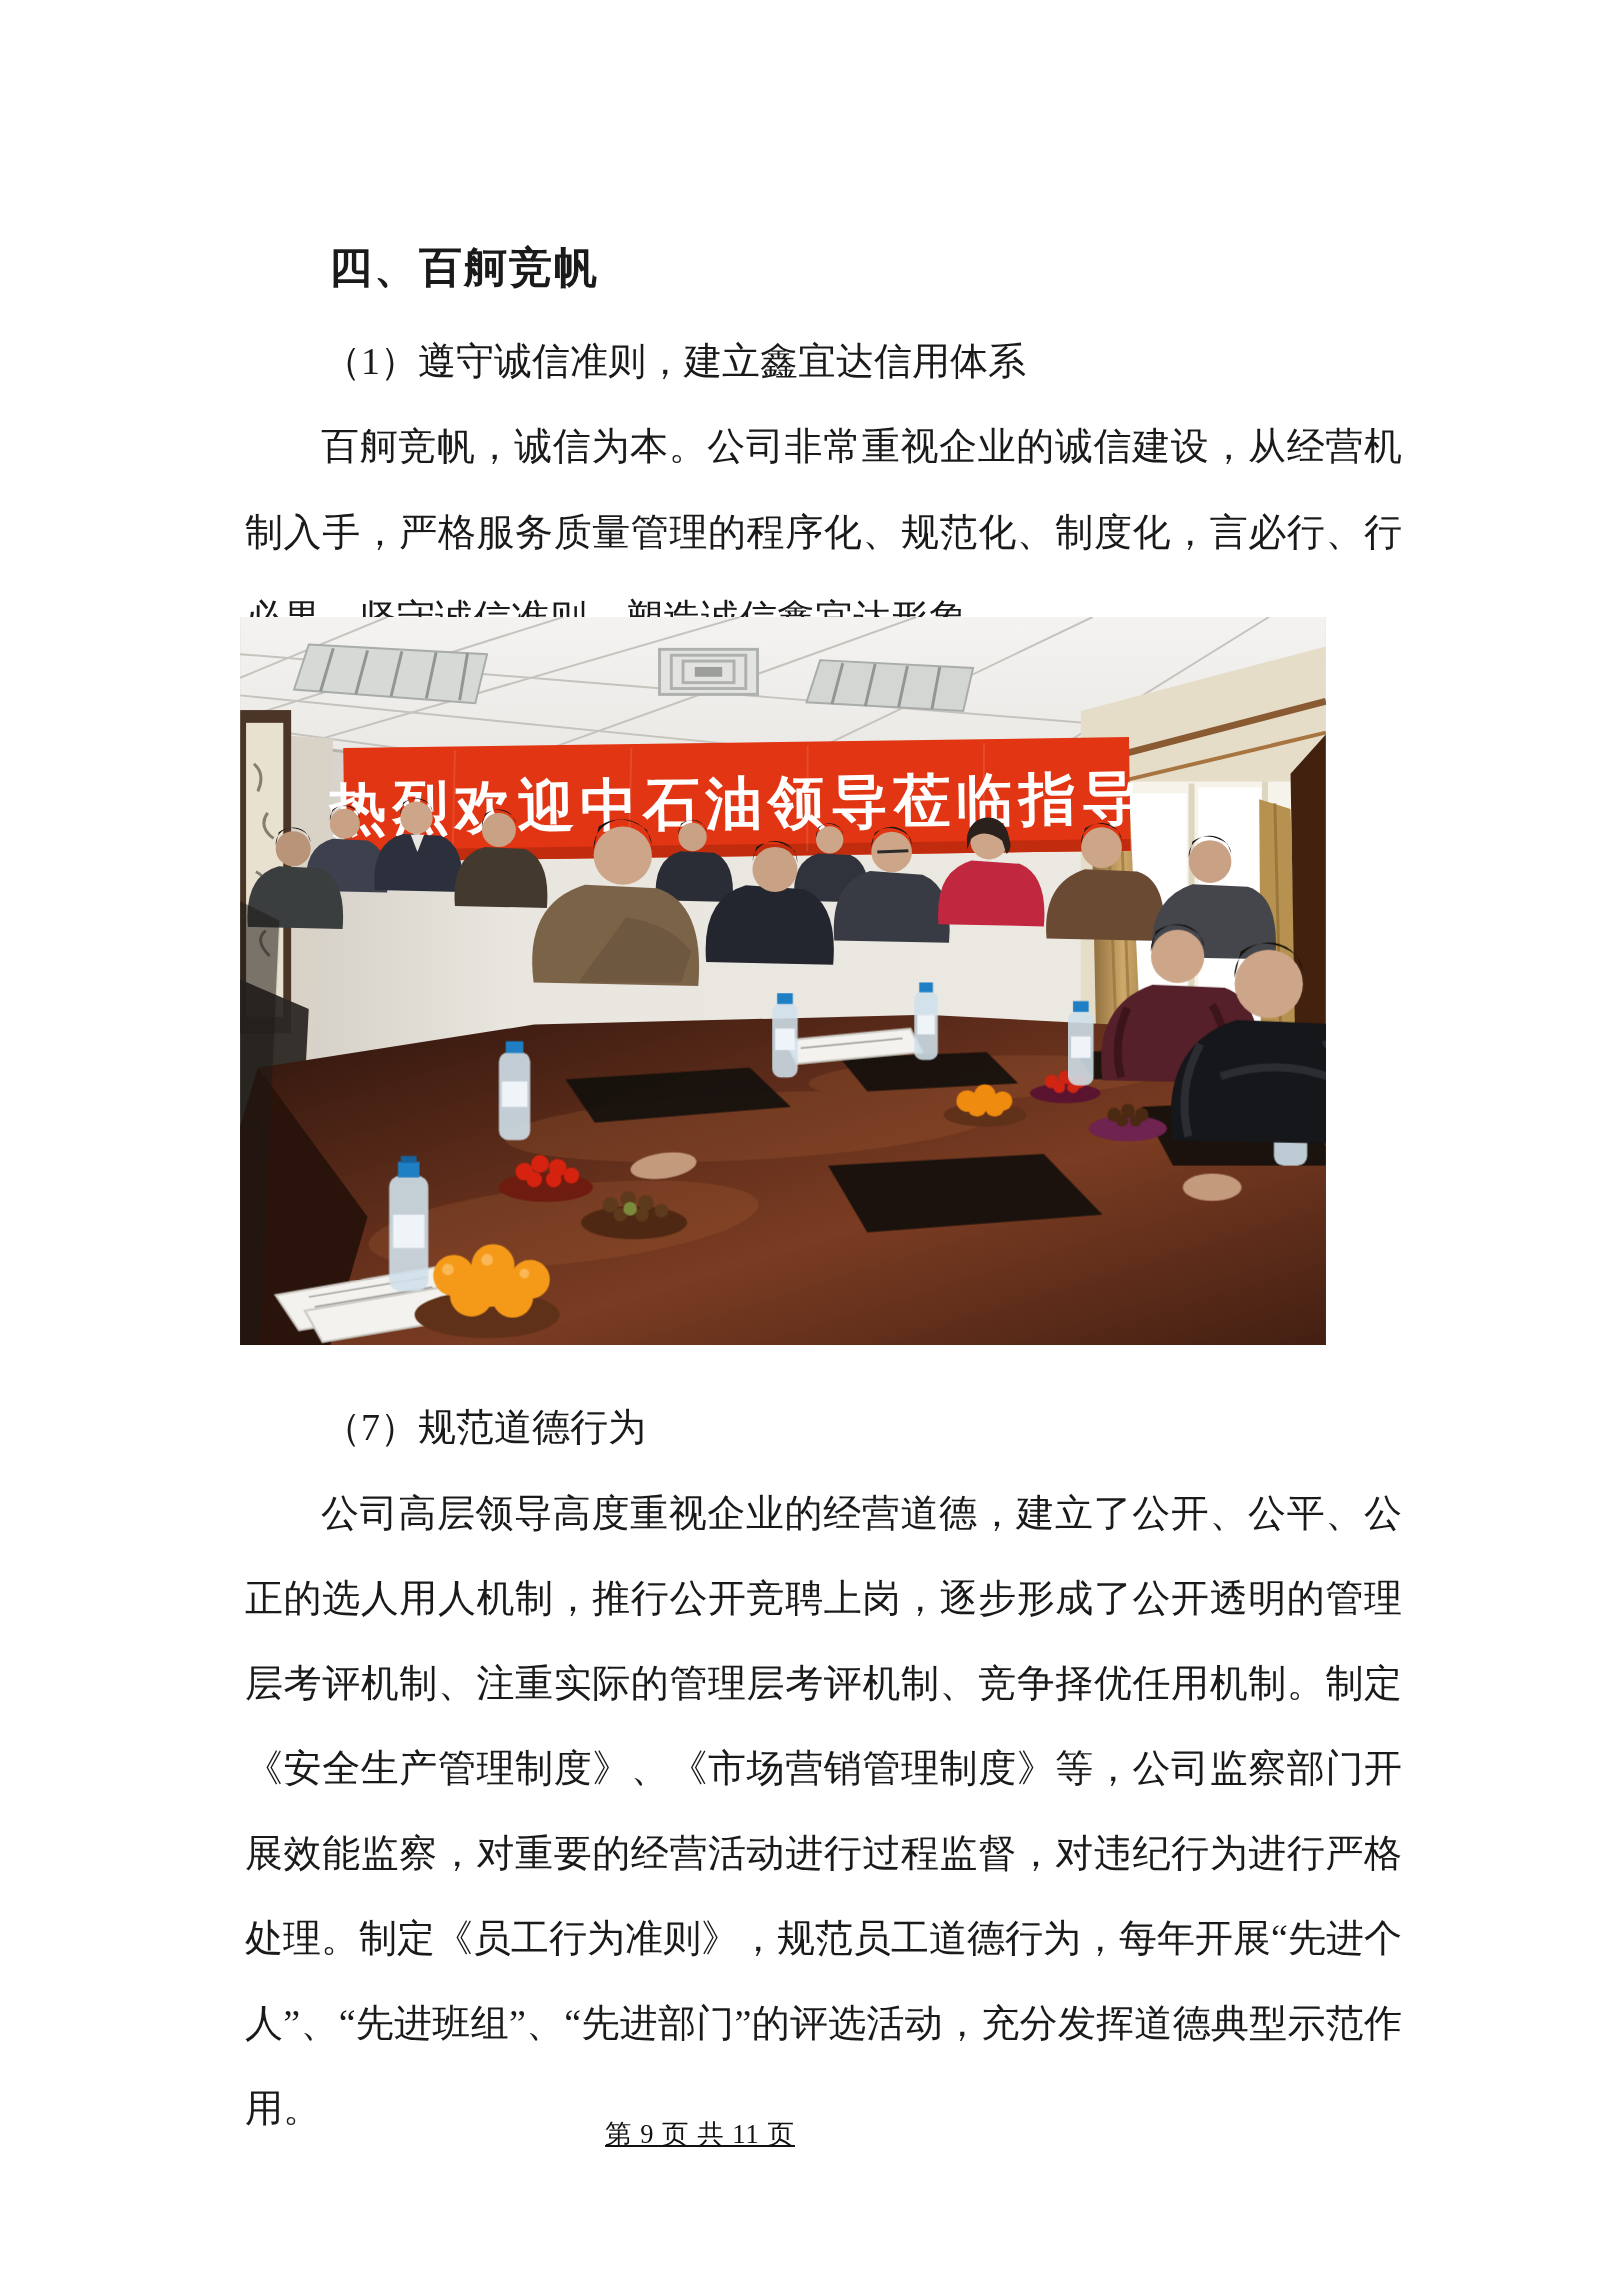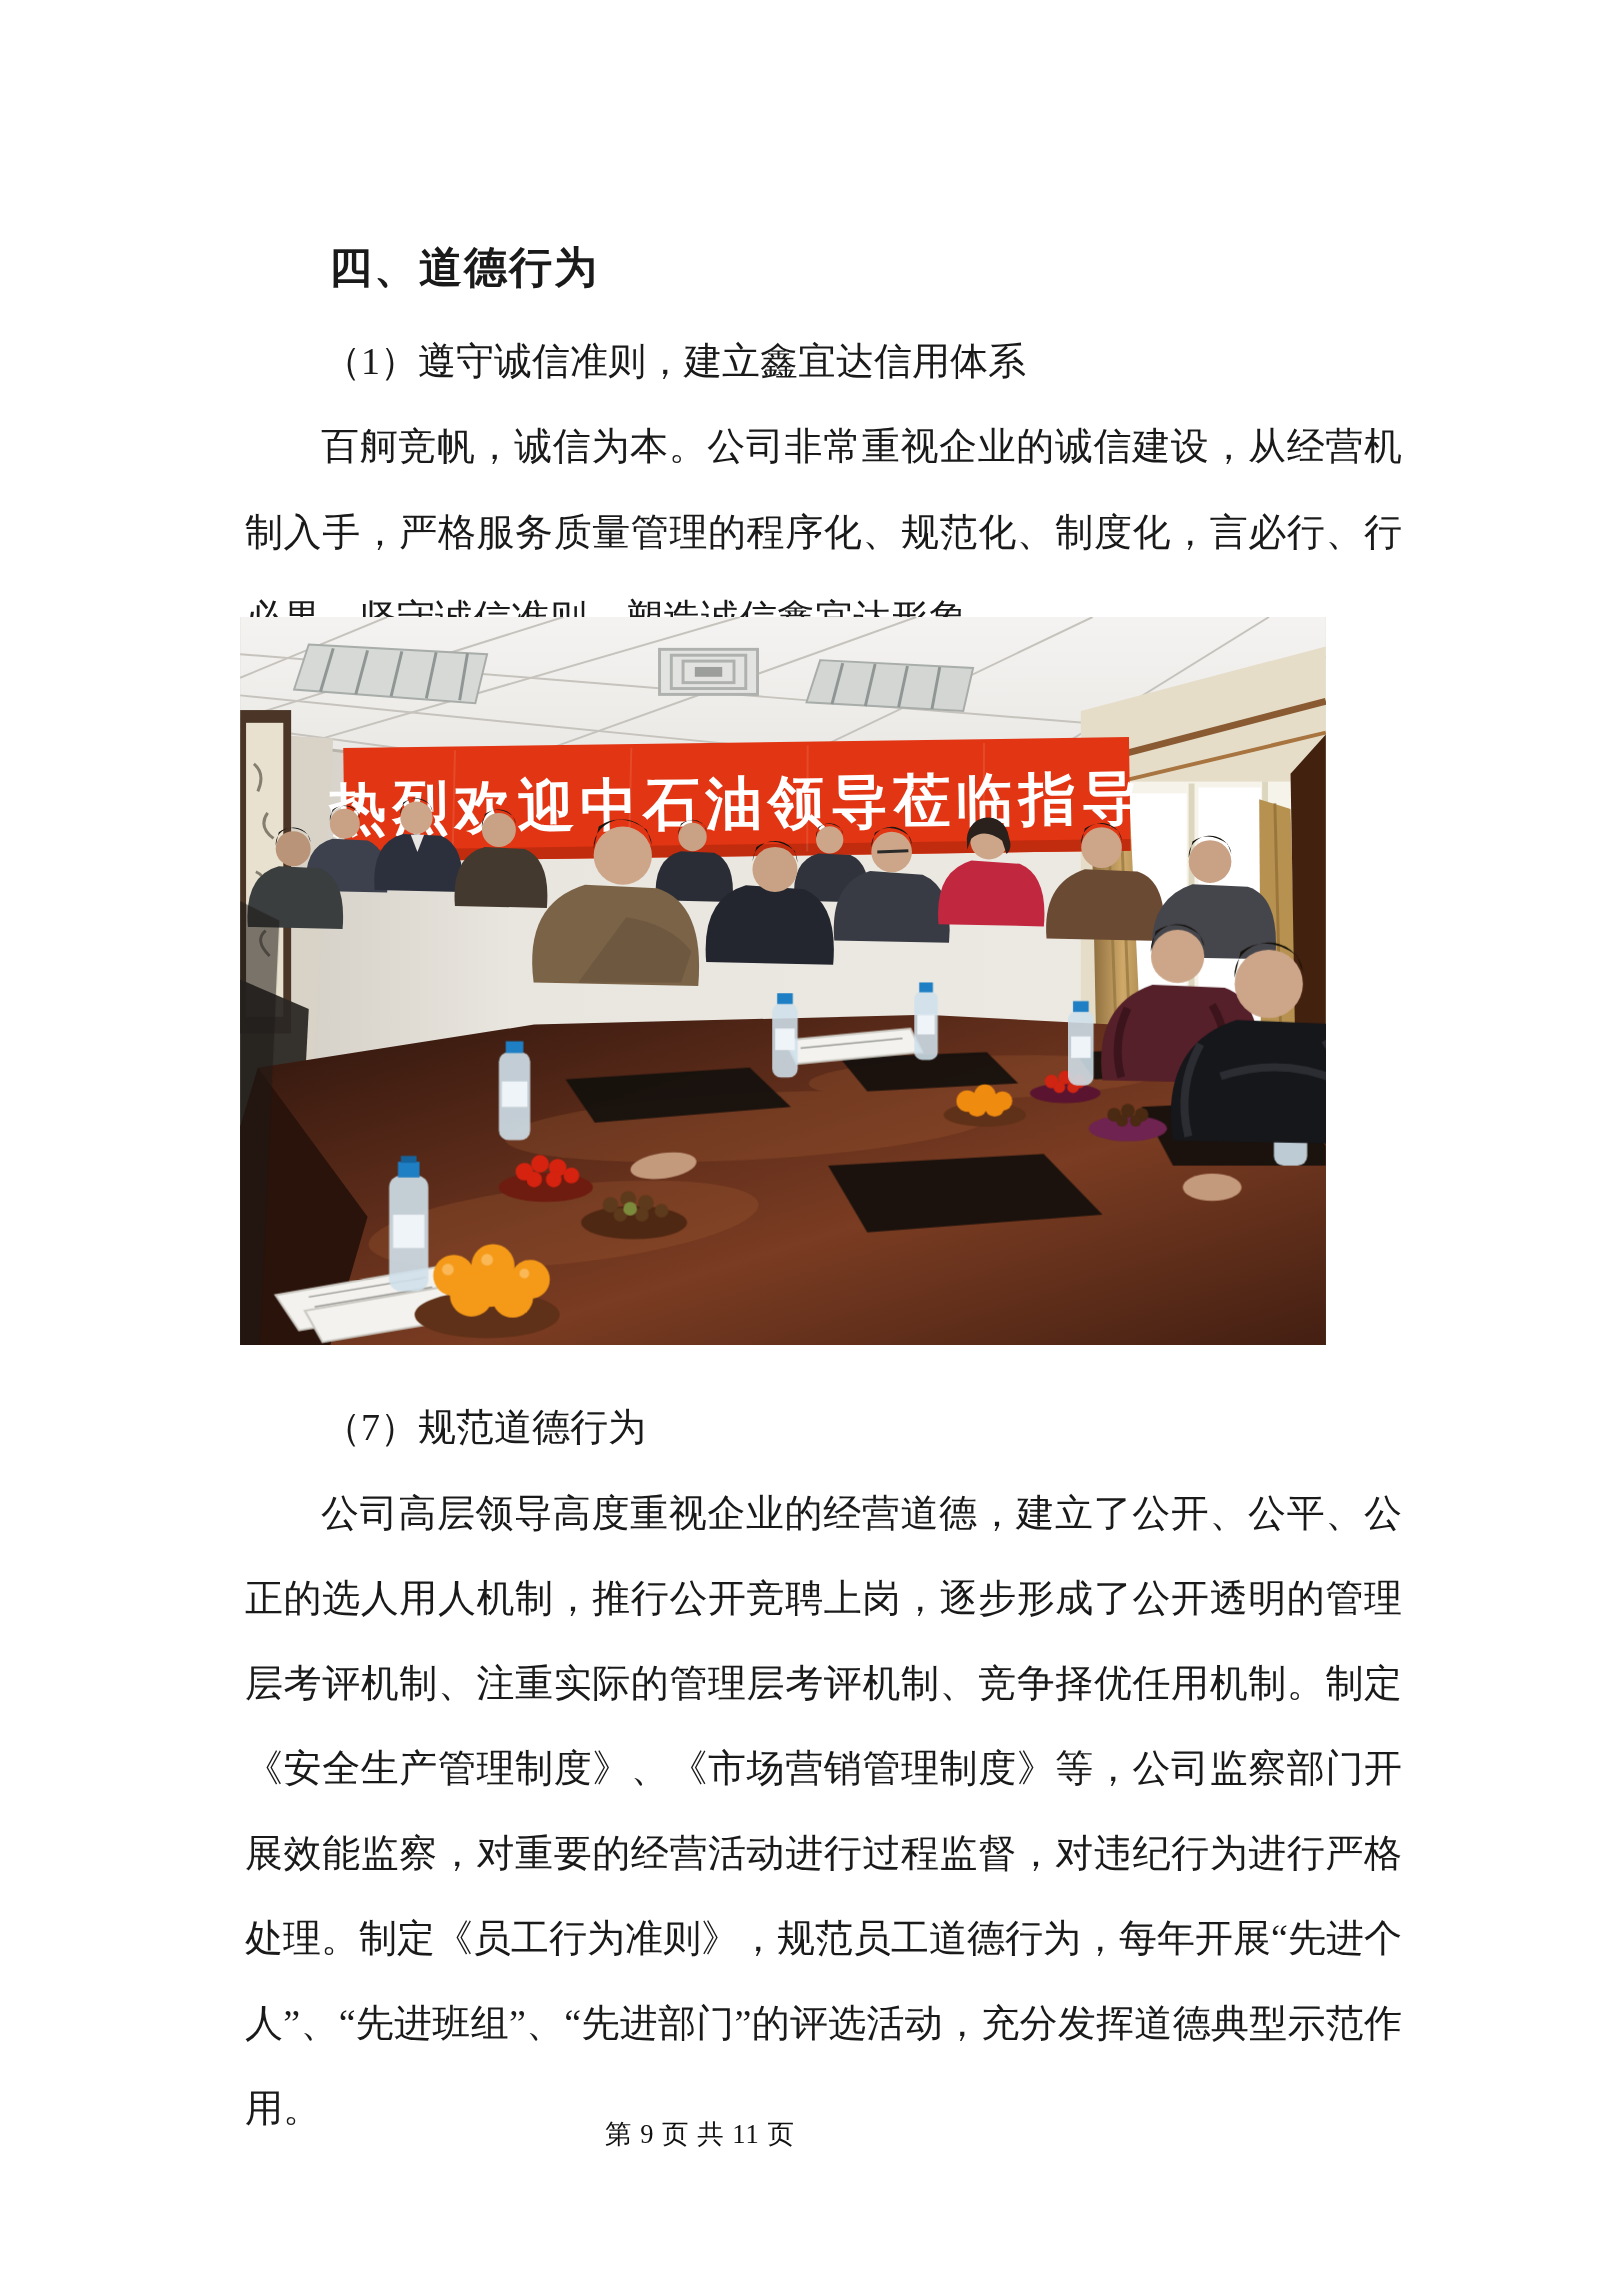--- a/index.html
+++ b/index.html
@@ -25,27 +25,27 @@
   }
   #para1{top:365px;}
   #para2{top:1433px;line-height:85px;}
   #photo-figure{
     top:617px;left:240px;width:1086px;height:728px;margin:0;
     background:#e7e3dc;overflow:hidden;
   }
   #photo-figure svg{display:block;}
   #page-footer{
     top:2115px;left:0;width:1400px;text-align:center;
-    font-size:26.5px;line-height:39px;letter-spacing:1px;color:#111;
+    font-size:26.5px;line-height:39px;letter-spacing:1px;color:#111;text-decoration:underline;
   }
 </style>
 </head>
 <body>
 
-<h2 id="section-heading" class="abs col">四、道德行为</h2>
+<h2 id="section-heading" class="abs col">四、百舸竞帆</h2>
 
 <p id="sub1" class="abs col subhead">（1）遵守诚信准则，建立鑫宜达信用体系</p>
 
 <p id="para1" class="abs col para">百舸竞帆，诚信为本。公司非常重视企业的诚信建设，从经营机制入手，严格服务质量管理的程序化、规范化、制度化，言必行、行必果，坚守诚信准则、塑造诚信鑫宜达形象。</p>
 
 <figure id="photo-figure" class="abs">
   <svg width="1086" height="728" viewBox="0 0 1108 743" xmlns="http://www.w3.org/2000/svg">
     <defs>
       <linearGradient id="wallg" x1="0" y1="0" x2="1" y2="0">
         <stop offset="0" stop-color="#cfcac1"></stop>

